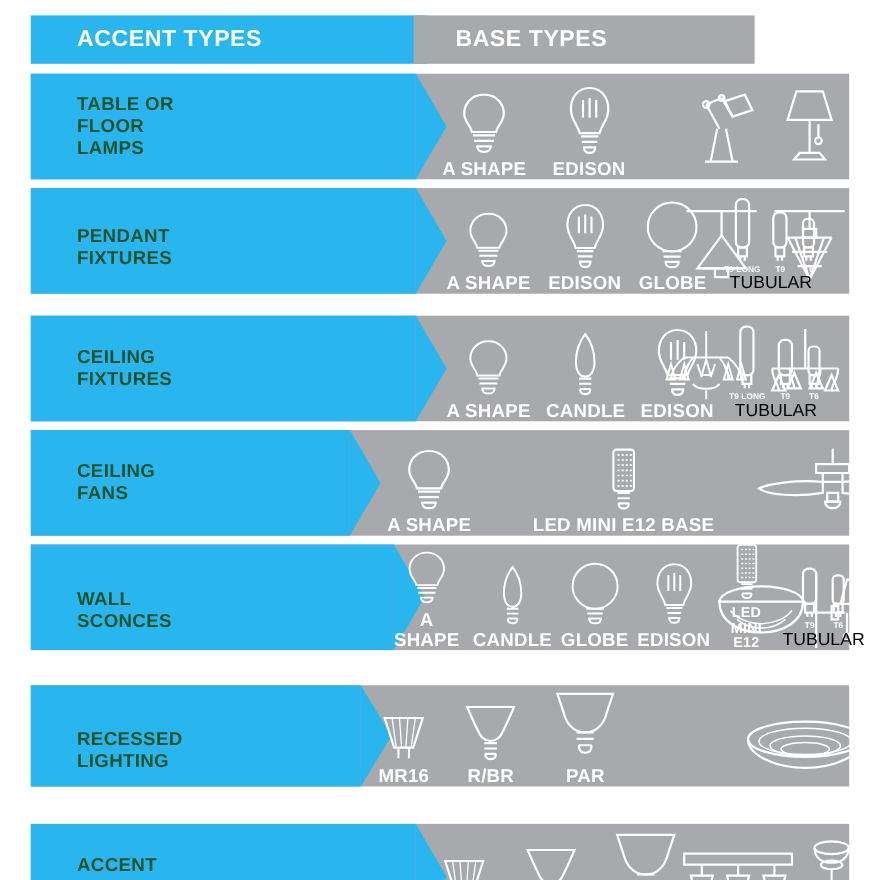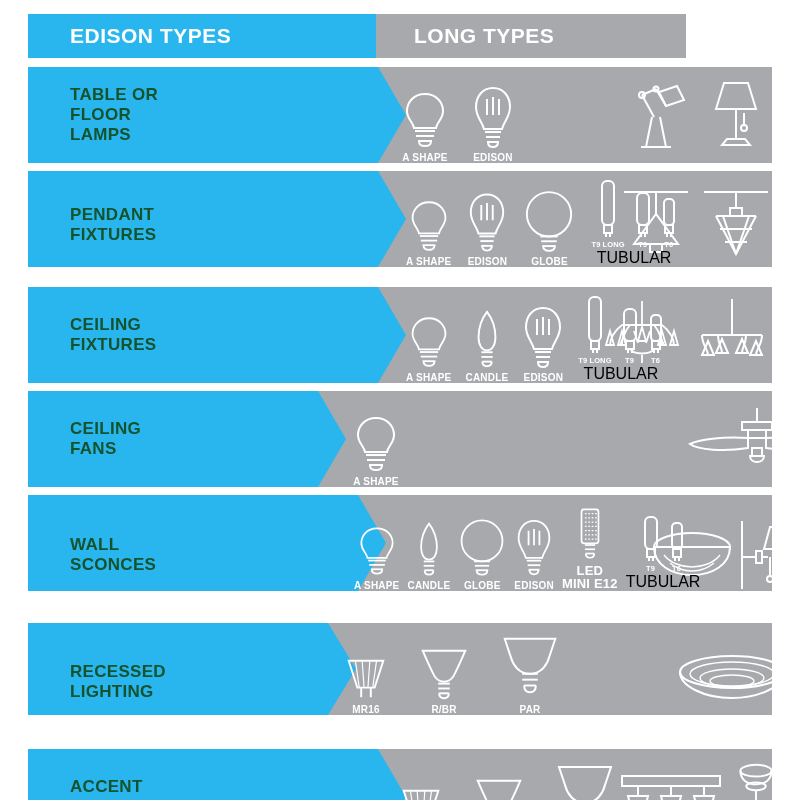--- a/index.html
+++ b/index.html
@@ -143,21 +143,21 @@
     text-align: center;
   }
   .bulb .art {
     display: flex;
     align-items: flex-end;
     justify-content: center;
   }
   .bulb .cap {
     color: #ffffff;
     font-weight: bold;
-    font-size: 10px;
+    font-size: 17px;
     letter-spacing: 0.2px;
     margin-top: 2px;
     line-height: 1.05;
     white-space: pre-line;
   }
   .tubular-group {
     display: flex;
     flex-direction: column;
     align-items: center;
   }
@@ -180,24 +180,24 @@
   }
   svg { display: block; }
 </style>
 </head>
 <body>
 
 <div class="infographic">
 
   <div class="header-row">
     <div class="hdr-left">
-      <span class="hdr-text">EDISON TYPES</span>
+      <span class="hdr-text">ACCENT TYPES</span>
     </div>
     <div class="hdr-right">
-      <span class="hdr-text">LONG TYPES</span>
+      <span class="hdr-text">BASE TYPES</span>
     </div>
   </div>
 
   <div class="row" style="height:96px">
     <div class="grey-bar" style="height:96px"></div>
     <div class="blue-bar" style="height:96px">
       <span style="position:absolute;right:-28px;top:0;width:0;height:0;border-left:28px solid #29b6ef;border-top:48px solid transparent;border-bottom:48px solid transparent;"></span>
     </div>
     <div class="fixture-label">TABLE OR
 FLOOR
@@ -485,20 +485,39 @@
           <svg width="48" height="62" viewBox="0 0 46 62" fill="none" stroke="#ffffff" stroke-width="2">
             <path d="M23 5 C11 5 5 14 5 22 c0 8 6 11 7 17 h22 c1 -6 7 -9 7 -17 C41 14 35 5 23 5 z"></path>
             <path d="M13 42 h20"></path>
               <path d="M14 47 h18"></path>
               <path d="M16 52 h14"></path>
             <path d="M17 52 c0 4 2 5 6 5 s6 -1 6 -5"></path>
           </svg>
         </div>
         <div class="cap">A SHAPE</div>
       </div>
+      <div class="bulb">
+        <div class="art">
+          <svg width="30" height="62" viewBox="0 0 30 66" fill="none" stroke="#ffffff" stroke-width="2">
+            <rect x="5" y="4" width="20" height="40" rx="3"></rect>
+            <path d="M9 9 h2 M13 9 h2 M17 9 h2 M21 9 h2" stroke-width="1.6"></path>
+            <path d="M9 14 h2 M13 14 h2 M17 14 h2 M21 14 h2" stroke-width="1.6"></path>
+            <path d="M9 19 h2 M13 19 h2 M17 19 h2 M21 19 h2" stroke-width="1.6"></path>
+            <path d="M9 24 h2 M13 24 h2 M17 24 h2 M21 24 h2" stroke-width="1.6"></path>
+            <path d="M9 29 h2 M13 29 h2 M17 29 h2 M21 29 h2" stroke-width="1.6"></path>
+            <path d="M9 34 h2 M13 34 h2 M17 34 h2 M21 34 h2" stroke-width="1.6"></path>
+            <path d="M9 39 h2 M13 39 h2 M17 39 h2 M21 39 h2" stroke-width="1.6"></path>
+            <path d="M9 46 h12"></path>
+              <path d="M9 51 h12"></path>
+              <path d="M10 56 h10"></path>
+            <path d="M10 56 c0 4 2 5 5 5 s5 -1 5 -5"></path>
+          </svg>
+        </div>
+        <div class="cap">LED MINI E12 BASE</div>
+      </div>
     </div>
   </div>
 
   <div class="row" style="height:120px">
     <div class="grey-bar" style="height:96px"></div>
     <div class="blue-bar" style="width:330px;height:96px">
       <span style="position:absolute;right:-28px;top:0;width:0;height:0;border-left:28px solid #29b6ef;border-top:48px solid transparent;border-bottom:48px solid transparent;"></span>
     </div>
     <div class="fixture-label">WALL
 SCONCES</div>

